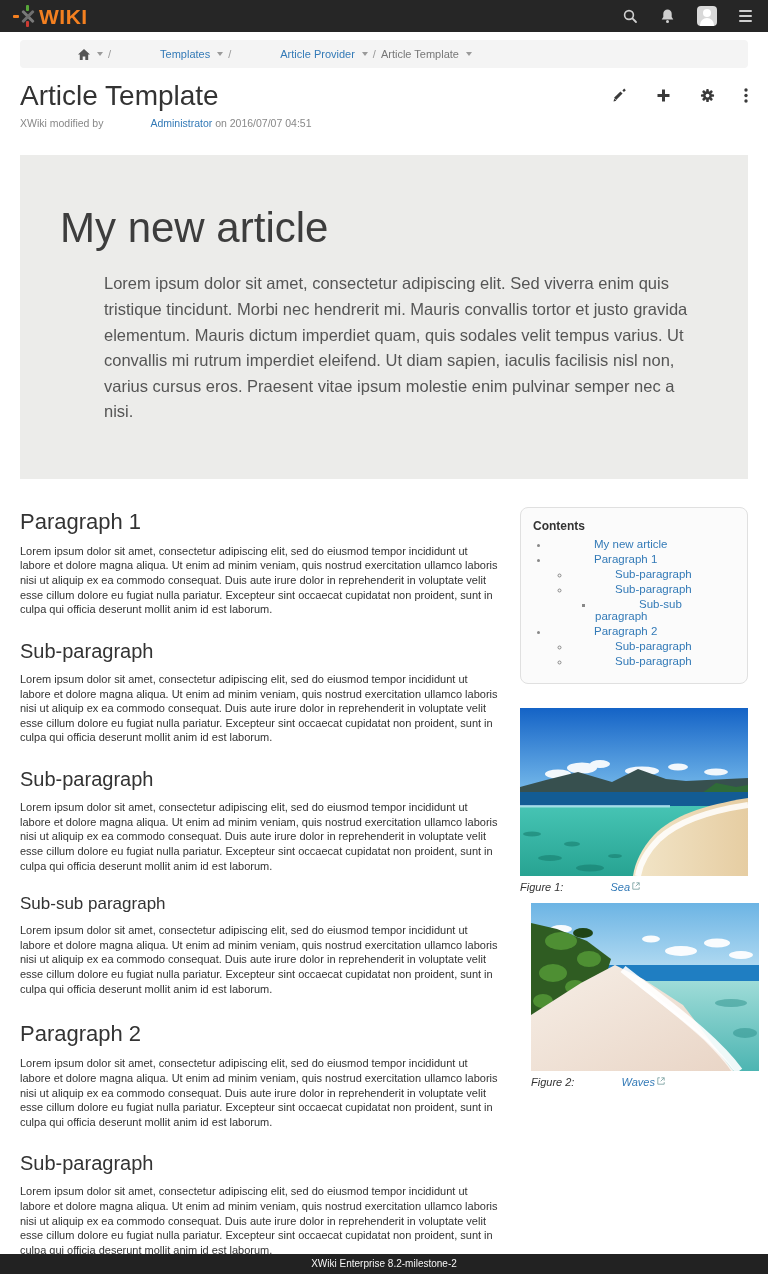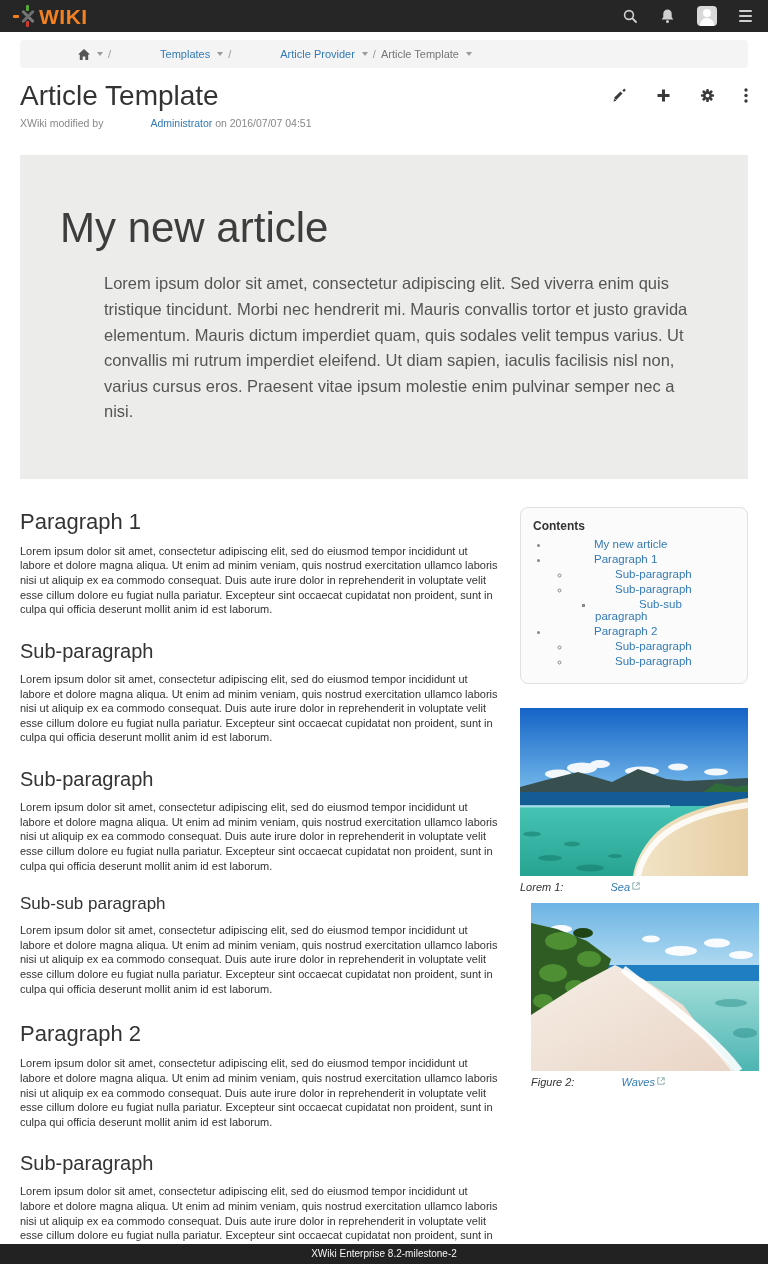--- a/index.html
+++ b/index.html
@@ -76,21 +76,21 @@
   .toc-panel ul ul ul { list-style:square; padding-left:24px; }
   .toc-panel li { margin:3px 0; color:#888; }
 
   
   .figure { margin-top:24px; }
   .figure + .figure { margin-top:10px;padding-left:11px; }
   .figure svg.photo { display:block; width:228px; height:168px; }
   .fig-caption { margin-top:4px; font-size:11px; font-style:italic; color:#333; }
   .ext-icon { display:inline-block; vertical-align:1px; margin-left:2px; }
 
-  .bottombar { position:absolute; left:0; bottom:16px; width:100%; height:20px;
+  .bottombar { position:absolute; left:0; bottom:6px; width:100%; height:20px;
     background:#222; color:#f5f5f5; font-size:10px; text-align:center; line-height:20px; }
 </style>
 </head>
 <body>
 
 <div class="topbar">
   <div class="logo">
     <span class="logo-x">
       <span class="x-diag1"></span>
         <span class="x-diag2"></span>
@@ -282,21 +282,21 @@
         <path d="M228 97 C188 103 156 115 139 131 C127 143 120 156 118 168" stroke="#ffffff" stroke-width="6" fill="none" opacity="0.85"></path>
         <g fill="#157a6b" opacity="0.55">
           <ellipse cx="30" cy="150" rx="12" ry="3"></ellipse>
             <ellipse cx="70" cy="160" rx="14" ry="3.5"></ellipse>
           <ellipse cx="52" cy="136" rx="8" ry="2.5"></ellipse>
             <ellipse cx="95" cy="148" rx="7" ry="2"></ellipse>
           <ellipse cx="12" cy="126" rx="9" ry="2.5"></ellipse>
         </g>
       </svg>
       <div class="fig-caption">
-        <span>Lorem 1:</span>
+        <span>Figure 1:</span>
         <a>Sea</a><span class="ext-icon"><svg width="8" height="8" viewBox="0 0 10 10">
               <path d="M3.5 1 H1 V9 H9 V6.5" stroke="#8aa" stroke-width="1.2" fill="none"></path>
               <path d="M5.5 1 H9 V4.5" stroke="#8aa" stroke-width="1.2" fill="none"></path>
               <path d="M9 1 L4.6 5.4" stroke="#8aa" stroke-width="1.2"></path>
             </svg></span>
       </div>
     </div>
 
     <div class="figure">
       <svg class="photo" viewBox="0 0 228 168">

